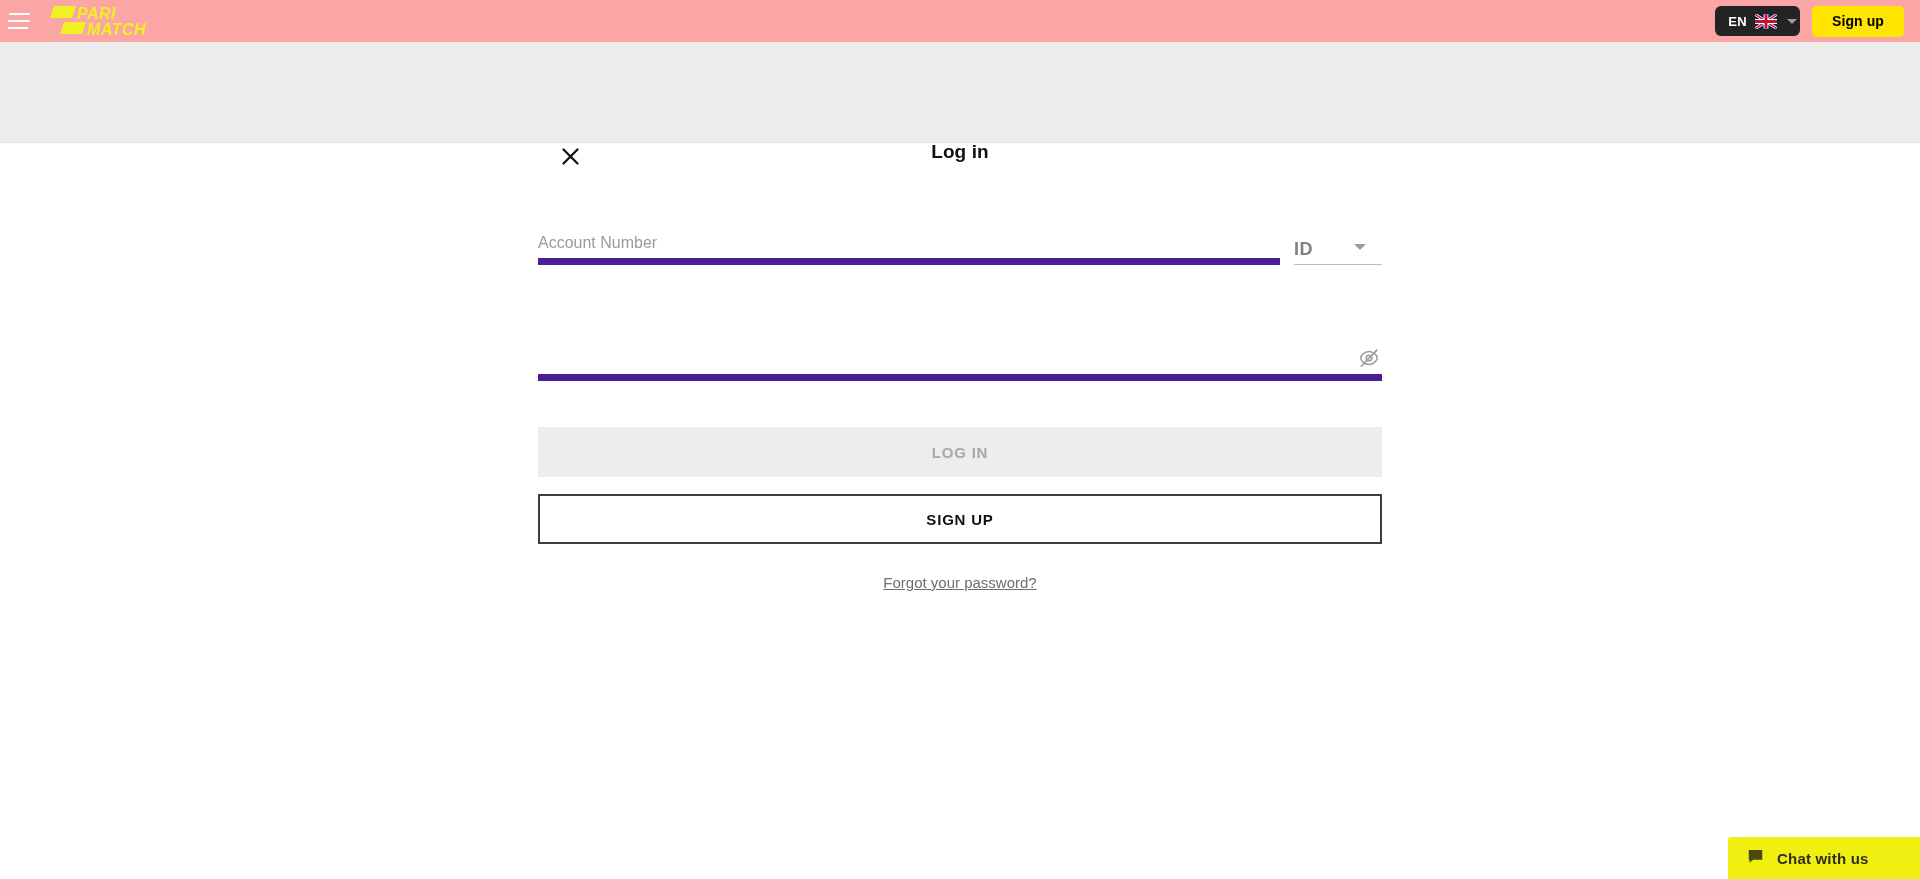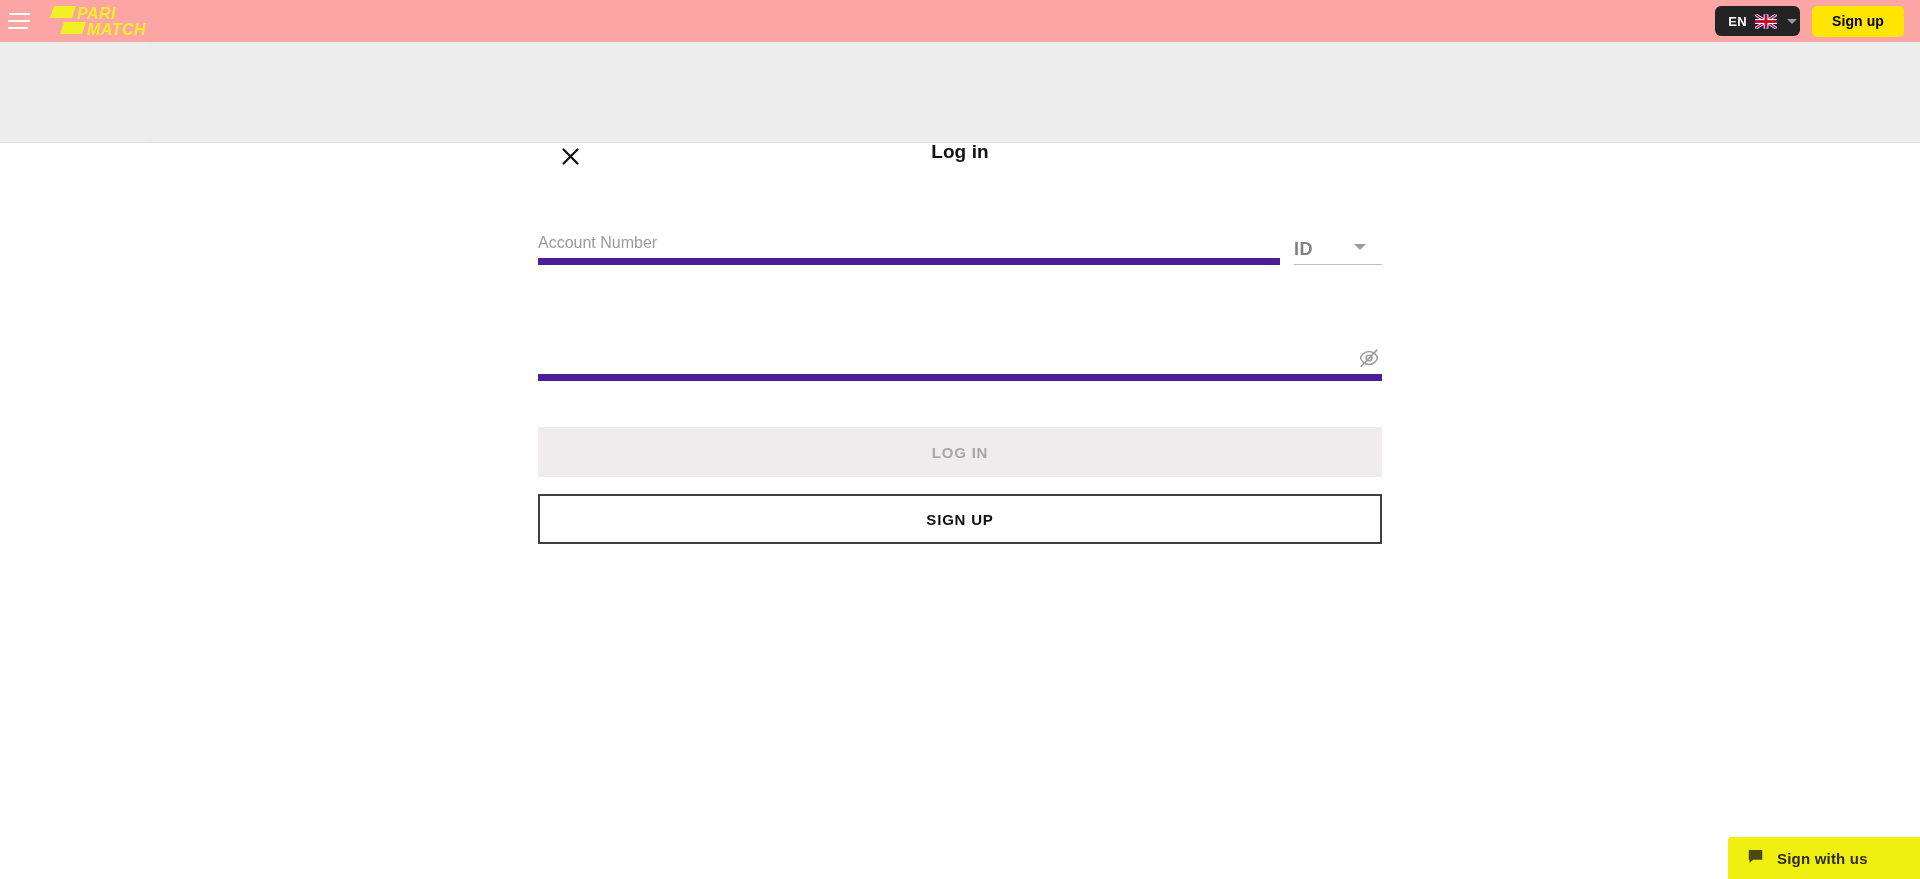--- a/index.html
+++ b/index.html
@@ -369,22 +369,23 @@
           <path d="M3.5 21 L20.5 3.5" stroke="#9e9e9e" stroke-width="1.9" stroke-linecap="round"></path>
         </svg>
       </button>
     </div>
   </div>
 
   <button class="btn btn-login">LOG IN</button>
 
   <button class="btn btn-signup">SIGN UP</button>
 
+  <button class="forgot">Forgot your password?</button>
 </div>
 
 <div class="chat">
   <span>
     <svg width="19" height="18" viewBox="0 0 24 24" xmlns="http://www.w3.org/2000/svg" aria-hidden="true">
       <path d="M3 4h18v13H9l-5 4v-4H3z" fill="#4a4a10"></path>
     </svg>
   </span>
-  <span class="chat-label">Sign with us</span>
+  <span class="chat-label">Chat with us</span>
 </div>
 
 </body></html>

